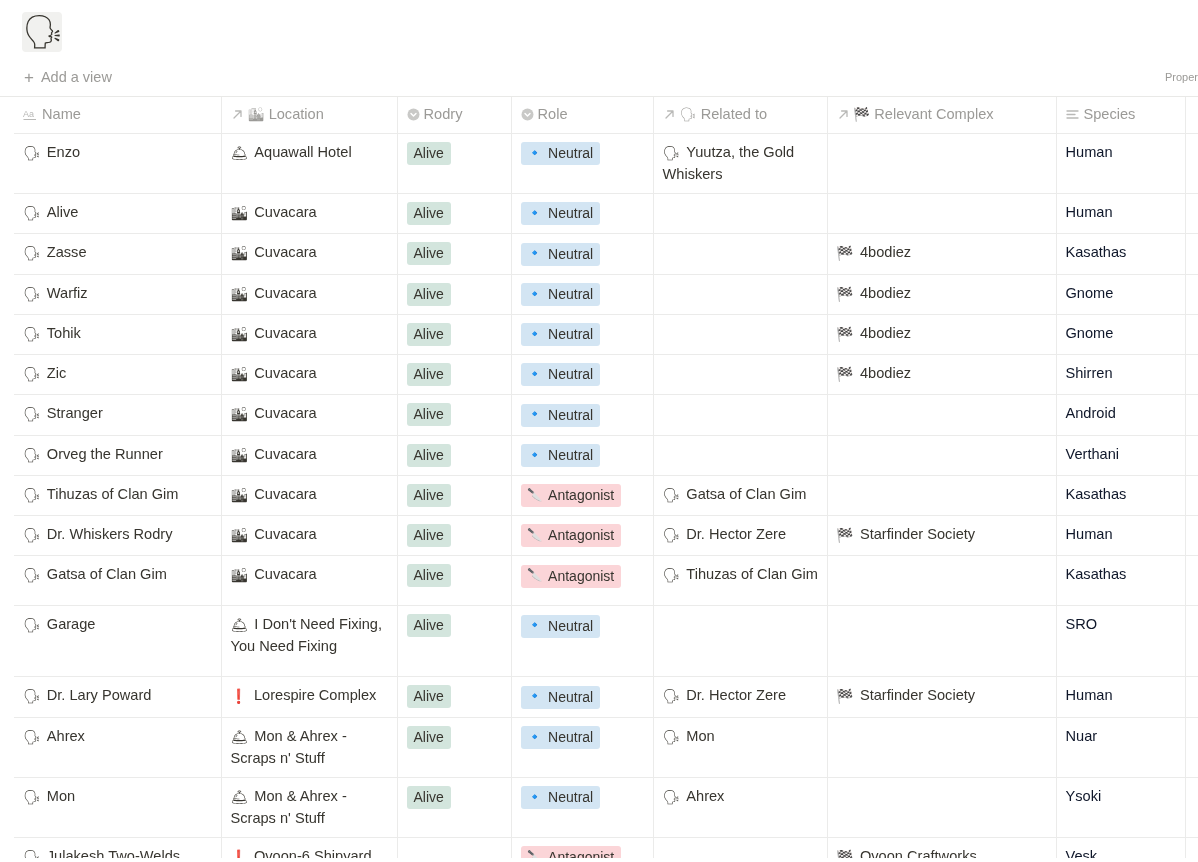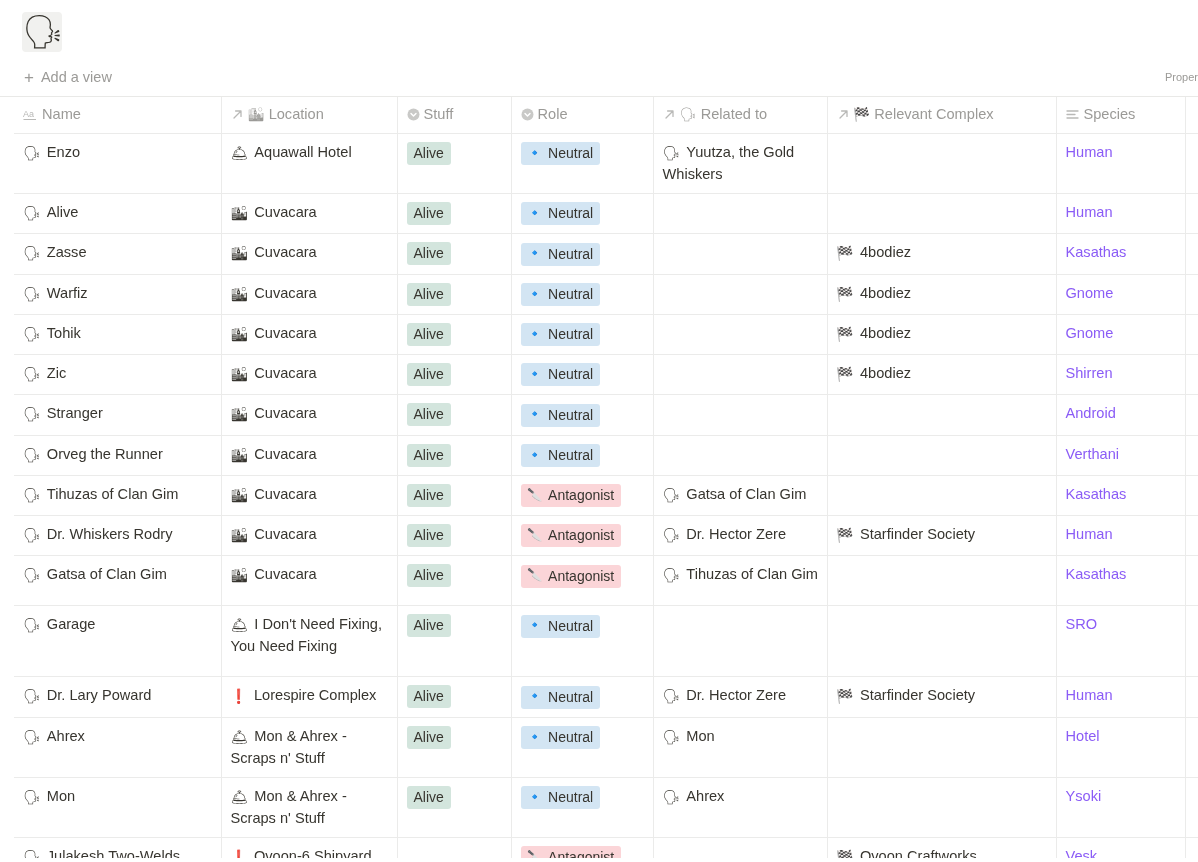--- a/index.html
+++ b/index.html
@@ -143,21 +143,21 @@
     text-decoration-color: rgba(55,53,47,0.25);
     text-underline-offset: 2px;
     cursor: pointer;
   }
   td .ico-inline {
     font-family: "DejaVu Sans", sans-serif;
     font-size: 14px;
     margin-right: 6px;
     vertical-align: -1px;
   }
-  td.species { color: #8b5cf6; }
+  td.species { color: #0f172a; }
 
   .pill {
     display: inline-flex;
     align-items: center;
     gap: 5px;
     border-radius: 3px;
     padding: 1px 7px 2px 7px;
     font-size: 14px;
     line-height: 20px;
     color: #37352f;
@@ -223,21 +223,21 @@
         </th>
 
         <th>
           <div class="hcell">
             <span class="hicon">
               <svg width="13" height="13" viewBox="0 0 13 13">
                 <circle cx="6.5" cy="6.5" r="6" fill="#c9c9c7"></circle>
                 <path d="M4 5.4 L6.5 8 L9 5.4" stroke="#ffffff" stroke-width="1.4" fill="none" stroke-linecap="round" stroke-linejoin="round"></path>
               </svg>
             </span>
-            <span>Stuff</span>
+            <span>Rodry</span>
           </div>
         </th>
 
         <th>
           <div class="hcell">
             <span class="hicon">
               <svg width="13" height="13" viewBox="0 0 13 13">
                 <circle cx="6.5" cy="6.5" r="6" fill="#c9c9c7"></circle>
                 <path d="M4 5.4 L6.5 8 L9 5.4" stroke="#ffffff" stroke-width="1.4" fill="none" stroke-linecap="round" stroke-linejoin="round"></path>
               </svg>
@@ -569,21 +569,21 @@
               <span>Alive</span>
             </span></td>
           <td><span class="pill pill-blue">
               <span class="emoji">🔹</span>
               <span>Neutral</span>
             </span></td>
           <td class="link-cell">
             <span class="cell"><span class="ico-inline">🗣</span><span class="lnk">Mon</span></span>
           </td>
           <td class="link-cell"></td>
-          <td class="species">Hotel</td>
+          <td class="species">Nuar</td>
           <td></td>
         </tr>
         <tr style="height: 50px;">
           <td class="link-cell">
             <span class="cell"><span class="ico-inline">🗣</span><span class="lnk">Mon</span></span>
           </td>
           <td class="link-cell">
             <span class="cell"><span class="ico-inline">🛎</span><span class="lnk">Mon &amp; Ahrex - Scraps n' Stuff</span></span>
           </td>
           <td><span class="pill pill-green">

